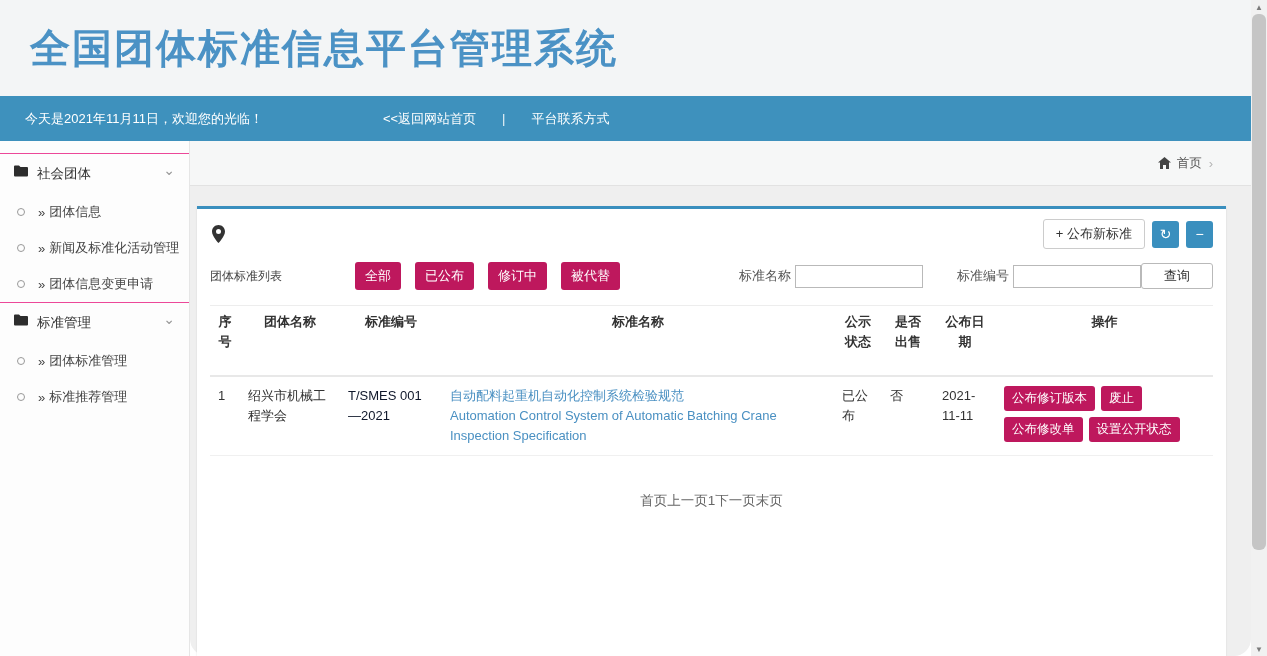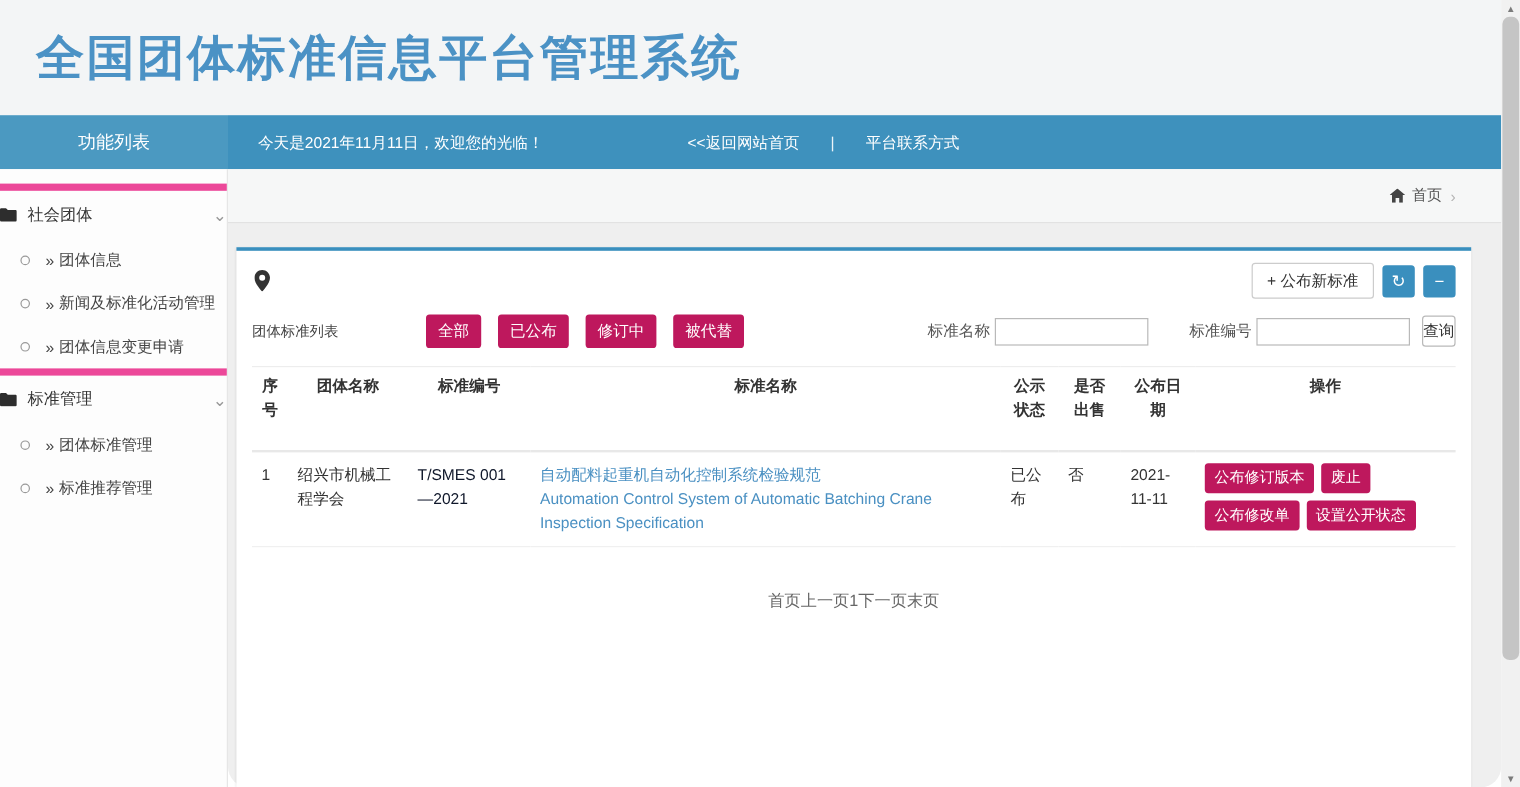--- a/index.html
+++ b/index.html
@@ -26,21 +26,21 @@
 
   
   .sidebar { width:190px; background:#fdfdfd; border-right:1px solid #e6e6e6; flex:0 0 auto; }
   .user-panel { display:flex; align-items:center; padding:6px 10px; height:50px; border-bottom:1px solid #ececec; background:#fcfcfc; }
   .avatar { width:38px; height:38px; border-radius:50%; background:#fff; border:1px solid #eee; overflow:hidden; flex:0 0 auto; }
   .user-links { display:flex; gap:13px; margin-left:12px; font-size:12px; color:#666; }
   .user-link { display:flex; align-items:center; cursor:pointer; }
   .green-dot { width:8px; height:8px; border-radius:50%; background:#2f8f4e; display:inline-block; margin-right:5px; }
 
   .menu { padding-top:12px; }
-  .menu-group-header { display:flex; align-items:center; padding:11px 0; font-size:13.5px; color:#333; border-top:6px solid #ec4899; cursor:pointer; }
+  .menu-group-header { display:flex; align-items:flex-start; padding:11px 14px; font-size:13.5px; color:#333; border-top:1px solid #ec4899; cursor:pointer; }
   .menu-group-header .folder-ic { margin-right:9px; display:inline-flex; }
   .menu-chevron { margin-left:auto; color:#999; font-size:14px; line-height:10px; }
   .menu-sub-item { display:flex; align-items:center; padding:9px 8px 9px 17px; font-size:13px; color:#444; cursor:pointer; }
   .circle-o { width:8px; height:8px; border:1px solid #999; border-radius:50%; margin-right:13px; flex:0 0 auto; }
   .sub-arrow { margin-right:4px; color:#444; }
 
   
   .main { flex:1; background:#efefef; display:flex; flex-direction:column; min-width:0;border-radius:17px; }
   .breadcrumb-row { height:45px; background:#f6f7f7; border-bottom:1px solid #e2e2e2; display:flex; align-items:center; justify-content:flex-end; padding-right:38px; font-size:12.5px; color:#555; flex:0 0 auto; }
   .breadcrumb-row .home-ic { margin-right:6px; display:inline-flex; }
@@ -56,21 +56,21 @@
   .btn-sq { width:27px; height:27px; background:#3a8fbe; color:#fff; border:none; border-radius:3px; margin-left:7px; font-size:14px; cursor:pointer; display:inline-flex; align-items:center; justify-content:center; font-family:inherit; }
 
   .panel-row2 { display:flex; align-items:center; margin:13px 0 15px; }
   .panel-title { font-size:12px; color:#444; }
   .filters { display:flex; gap:14px; margin-left:73px; }
   .btn-cyan { background:#be185d; color:#fff; border:none; border-radius:3px; padding:5px 10px; font-size:13px; cursor:pointer; font-family:inherit; white-space:nowrap; }
   .search-group { margin-left:auto; display:flex; align-items:center; font-size:13px; color:#555; }
   .search-group label { margin-right:4px; white-space:nowrap; }
   .search-input { width:128px; height:23px; border:1px solid #b9b9b9; background:#fff; font-family:inherit; font-size:13px; padding:0 4px; }
   .gap-lg { margin-left:34px; }
-  .btn-query { margin-left:10px; background:#fff; border:1px solid #b9b9b9; border-radius:3px; padding:3px 0; font-size:13px; color:#333; cursor:pointer; font-family:inherit; white-space:nowrap; }
+  .btn-query { background:#fff; border:1px solid #b9b9b9; border-radius:3px; padding:3px 22px; font-size:13px; color:#333; cursor:pointer; font-family:inherit; white-space:nowrap; }
 
   table.std-table { width:100%; border-collapse:collapse; font-size:13px; table-layout:fixed; }
   .std-table th { text-align:center; font-weight:bold; color:#333; padding:6px 8px 24px; border-top:1px solid #ededed; border-bottom:2px solid #e8e8e8; vertical-align:top; line-height:1.5; }
   .std-table td { padding:9px 8px; vertical-align:top; line-height:1.55; border-bottom:1px solid #f0f0f0; }
   .col-idx{width:30px;} .col-org{width:100px;} .col-code{width:102px;} .col-name{width:392px;}
   .col-status{width:48px;} .col-sale{width:52px;} .col-date{width:62px;} .col-act{width:auto;}
   .code-link { color:#0f172a; cursor:pointer; }
   .name-link { color:#4a90c2; cursor:pointer; display:block; }
   .action-btns { display:flex; flex-wrap:wrap; gap:6px; }
   .btn-cyan.sm { padding:4px 8px; font-size:12.5px; }
@@ -88,23 +88,20 @@
 </head>
 <body>
 
 <div class="page">
 
   <div class="site-header">
     <div class="app-title">全国团体标准信息平台管理系统</div>
   </div>
 
   <div class="topbar">
-    <div class="topbar-left">
-      <span>功能列表</span>
-    </div>
     <div class="topbar-right">
       <span class="welcome-text">今天是2021年11月11日，欢迎您的光临！</span>
       <span class="back-home-link">&lt;&lt;返回网站首页</span>
       <span class="topbar-divider">|</span>
       <span class="contact-link">平台联系方式</span>
     </div>
   </div>
 
   <div class="body-row">
 

